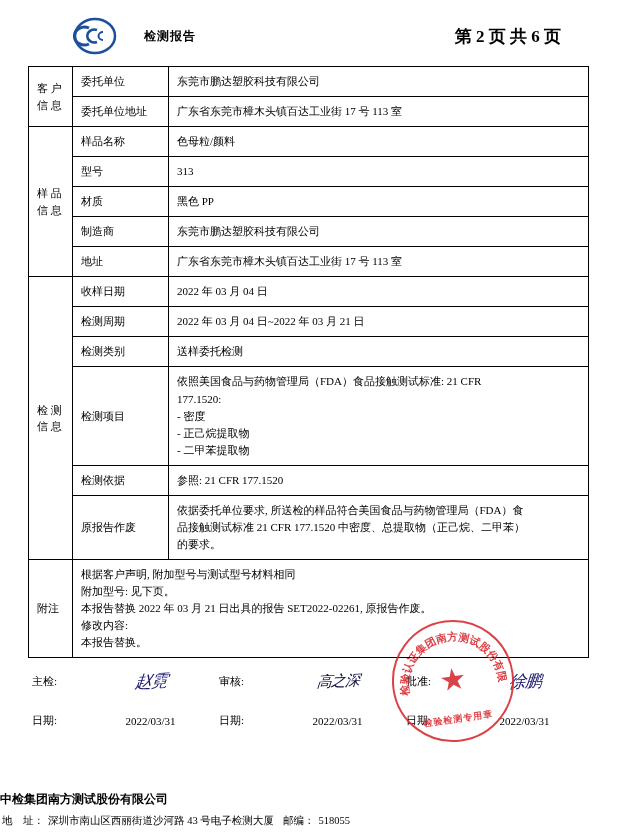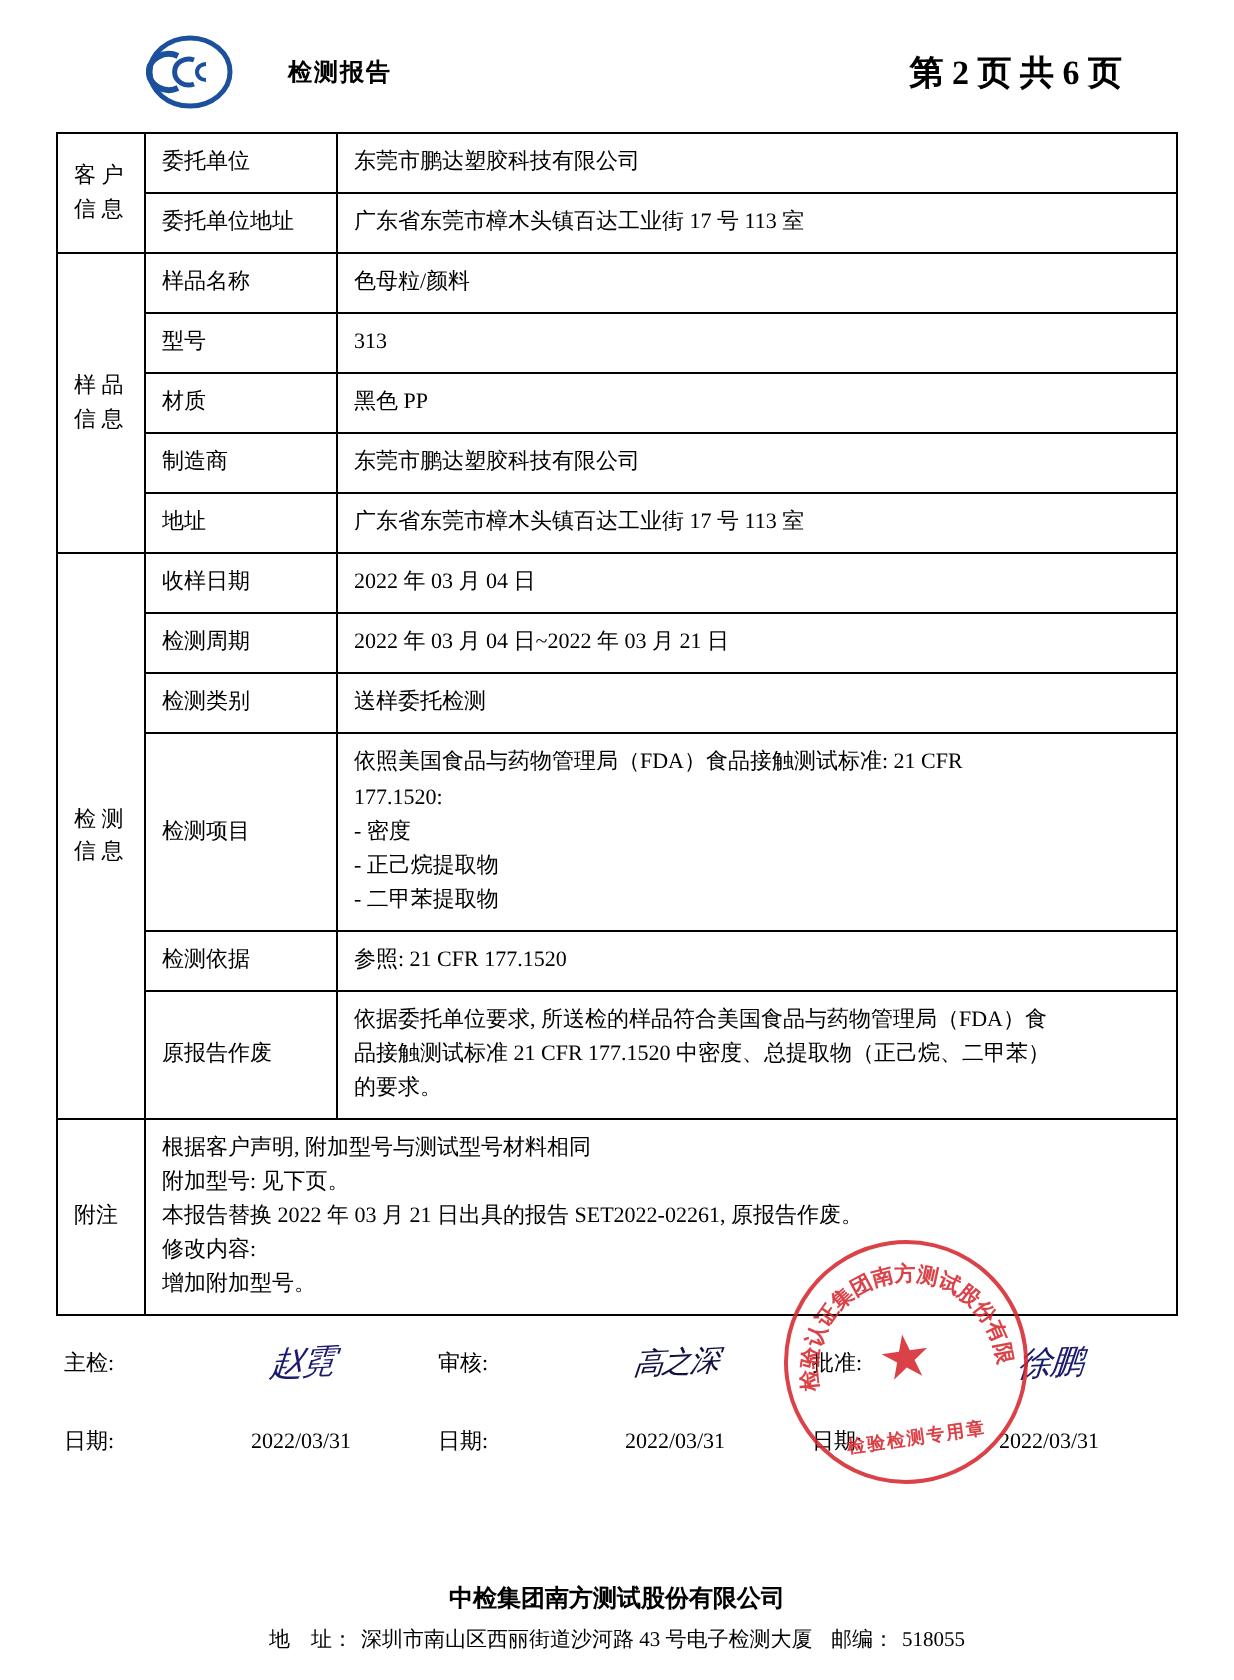--- a/index.html
+++ b/index.html
@@ -158,21 +158,21 @@
     font-weight: bold;
     font-family: "Liberation Sans", sans-serif;
   }
 
   
   .footer {
     position: absolute;
     left: 0;
     right: 0;
     bottom: 10px;
-    text-align: center;
+    text-align: left;
     font-size: 10.5px;
     line-height: 1.7;
   }
   .footer .company {
     font-weight: bold;
     font-size: 12px;
     margin-bottom: 3px;
   }
   .footer a {
     color: #0000cc;
@@ -276,21 +276,21 @@
 
     <tr>
       <td class="cat">
         <div>附注</div>
       </td>
       <td class="val remark-body" colspan="2">
         <div>根据客户声明, 附加型号与测试型号材料相同</div>
         <div>附加型号: 见下页。</div>
         <div>本报告替换 2022 年 03 月 21 日出具的报告 SET2022-02261, 原报告作废。</div>
         <div>修改内容:</div>
-        <div>增加附加型号。</div>
+        <div>本报告替换。</div>
       </td>
     </tr>
   </tbody>
     </table>
 
   <div class="sig-area">
     <table class="sig">
       <tbody>
           <tr>
         <td class="sig-label">主检:</td>

